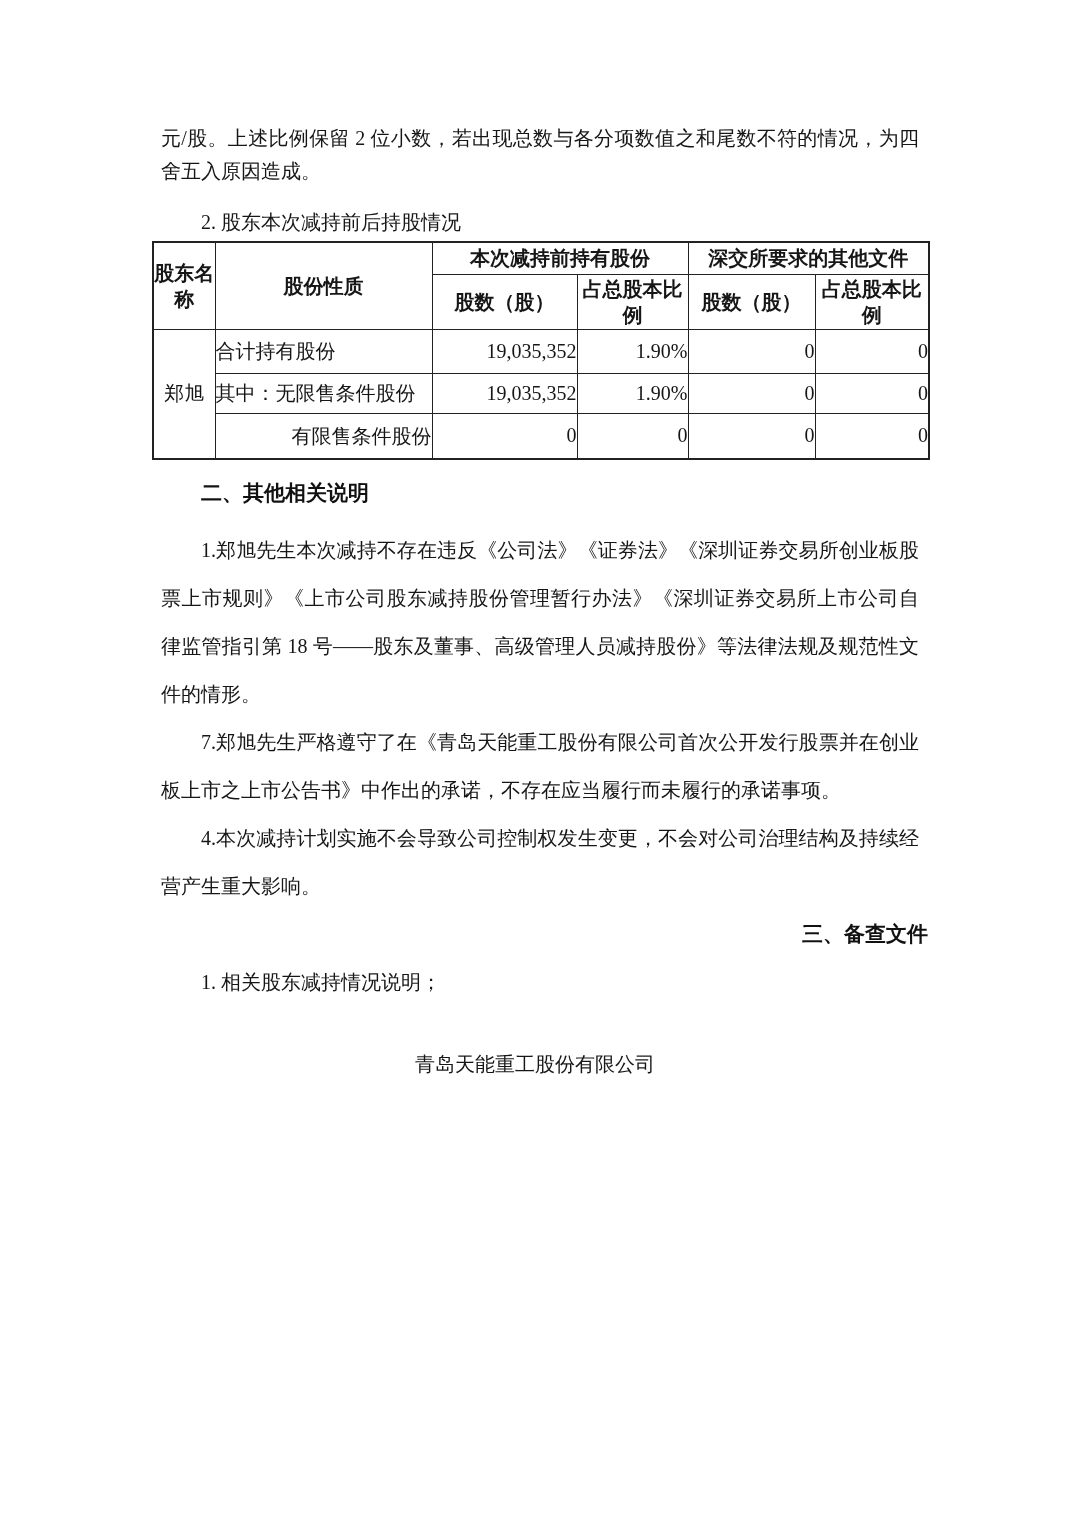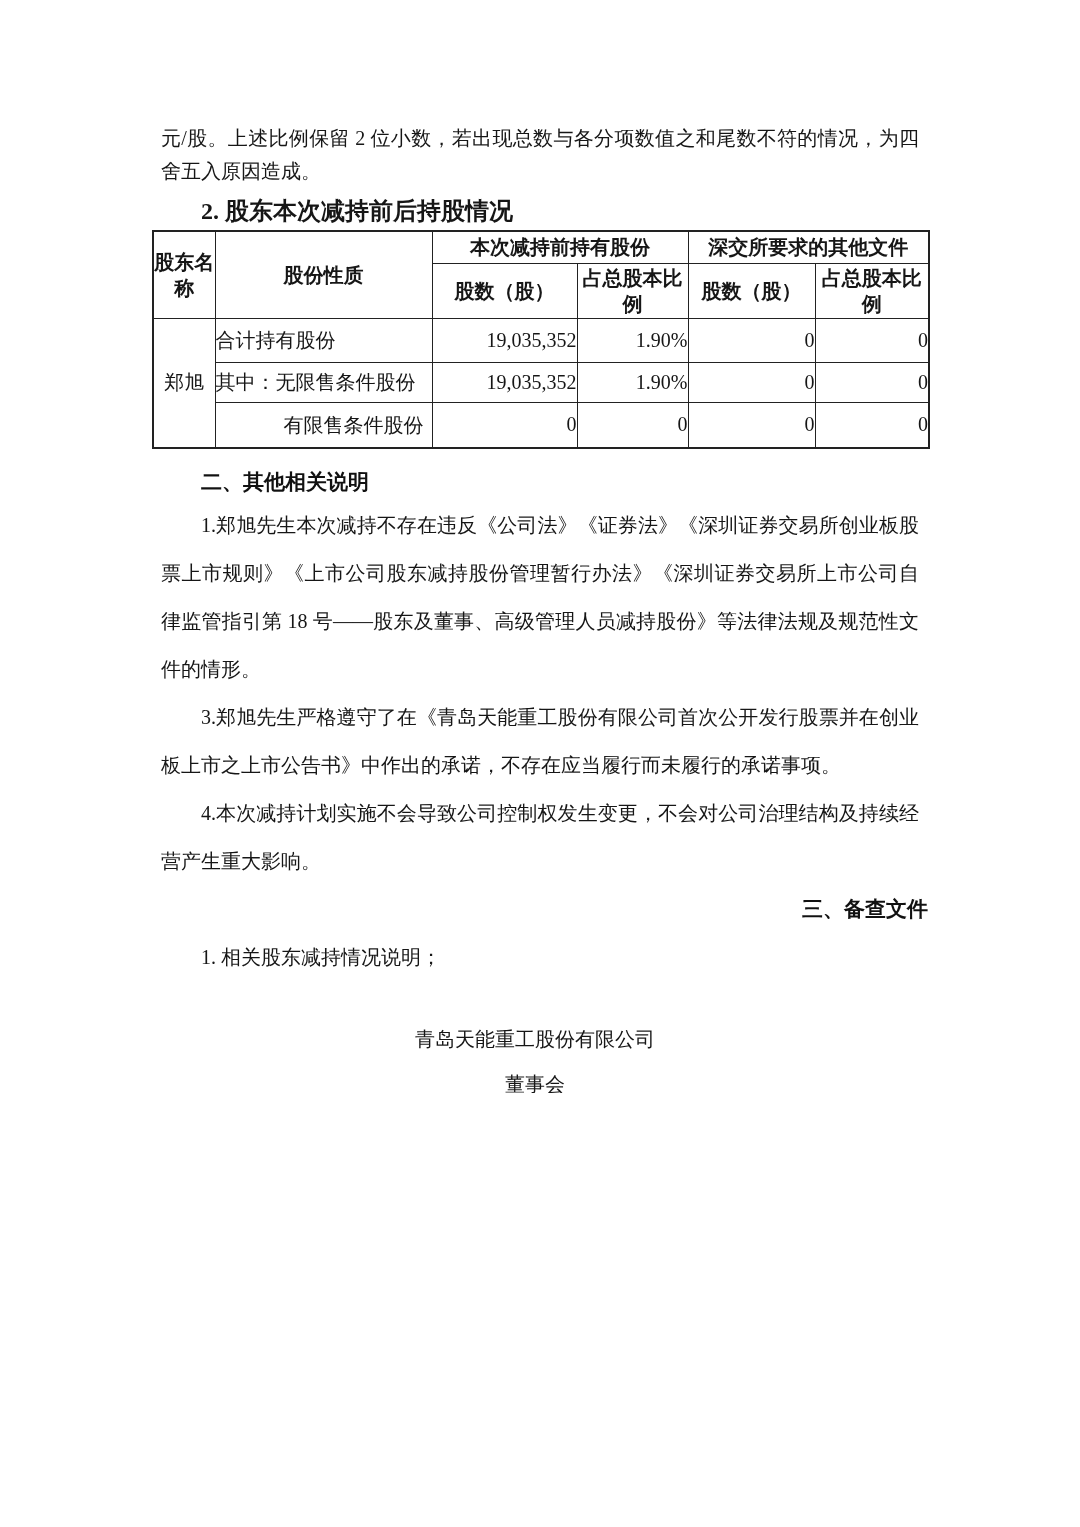--- a/index.html
+++ b/index.html
@@ -3,46 +3,46 @@
 <meta charset="utf-8">
 <style>
   html,body{margin:0;padding:0;background:#ffffff;}
   .page{
     width:1080px;height:1093px;background:#ffffff;overflow:hidden;position:relative;
     font-family:"Liberation Serif","DejaVu Serif",serif;color:#161616;
   }
   .content{width:776px;margin-left:152px;padding-top:122px;}
 
   .intro{font-size:20px;line-height:33px;text-align:justify;margin:0;padding:0 9px;}
-  .sec-title{font-size:24px;line-height:33px;margin:7px 0 0 0;padding-left:49px;font-weight:bold;}
+  .sec-title{font-size:20px;line-height:33px;margin:18px 0 0 0;padding-left:49px;}
 
   table.holdings{
     border-collapse:collapse;table-layout:fixed;width:776px;margin-top:2px;
     border:2px solid #222222;
   }
   table.holdings th, table.holdings td{
     border:1.5px solid #222222;font-size:20px;padding:0;vertical-align:middle;
     overflow:hidden;
   }
   table.holdings th{font-weight:bold;text-align:center;line-height:26px;}
   tr.hrow1{height:32px;}
   tr.hrow2{height:55px;}
   tr.brow1{height:44px;}
   tr.brow2{height:40px;}
   tr.brow3{height:46px;}
   td.shareholder{text-align:center;}
   td.nature{text-align:left;padding-left:11px;line-height:24px;}
-  td.nature.indent{padding-left:68px;}
+  td.nature.indent{padding-left:68px;text-align:right;}
   td.num{text-align:right;padding-right:13px;}
 
   .heading{
     font-family:"Liberation Sans","DejaVu Sans",sans-serif;
     font-weight:700;font-size:21px;color:#111111;
   }
-  .heading-two{line-height:28px;margin:19px 0 5px 0;padding-left:49px;}
+  .heading-two{line-height:28px;margin:19px 0 19px 0;padding-left:49px;}
   .heading-three{line-height:48px;margin:0;padding-left:49px;text-align:right;}
 
   .para{font-size:20px;line-height:48px;text-align:justify;text-indent:40px;margin:0;padding:0 9px;}
   .doc-item{font-size:20px;line-height:48px;margin:0;padding-left:49px;}
 
   .signature{margin-top:36px;text-align:center;padding-right:10px;}
   .signature div{font-size:20px;line-height:45px;}
 </style>
 </head>
 <body>
@@ -97,21 +97,21 @@
           <td class="num">0</td>
           <td class="num">0</td>
           <td class="num">0</td>
         </tr>
       </tbody>
     </table>
 
     <div class="heading heading-two">二、其他相关说明</div>
 
     <p class="para">1.郑旭先生本次减持不存在违反《公司法》《证券法》《深圳证券交易所创业板股票上市规则》《上市公司股东减持股份管理暂行办法》《深圳证券交易所上市公司自律监管指引第 18 号——股东及董事、高级管理人员减持股份》等法律法规及规范性文件的情形。</p>
-    <p class="para">3.郑旭先生严格遵守了在《青岛天能重工股份有限公司首次公开发行股票并在创业板上市之上市公告书》中作出的承诺，不存在应当履行而未履行的承诺事项。</p>
+    <p class="para">7.郑旭先生严格遵守了在《青岛天能重工股份有限公司首次公开发行股票并在创业板上市之上市公告书》中作出的承诺，不存在应当履行而未履行的承诺事项。</p>
     <p class="para">4.本次减持计划实施不会导致公司控制权发生变更，不会对公司治理结构及持续经营产生重大影响。</p>
 
     <div class="heading heading-three">三、备查文件</div>
 
     <p class="doc-item">1. 相关股东减持情况说明；</p>
 
     <div class="signature">
       <div>青岛天能重工股份有限公司</div>
       <div>董事会</div>
       <div>2026 年 3 月 12 日</div>

